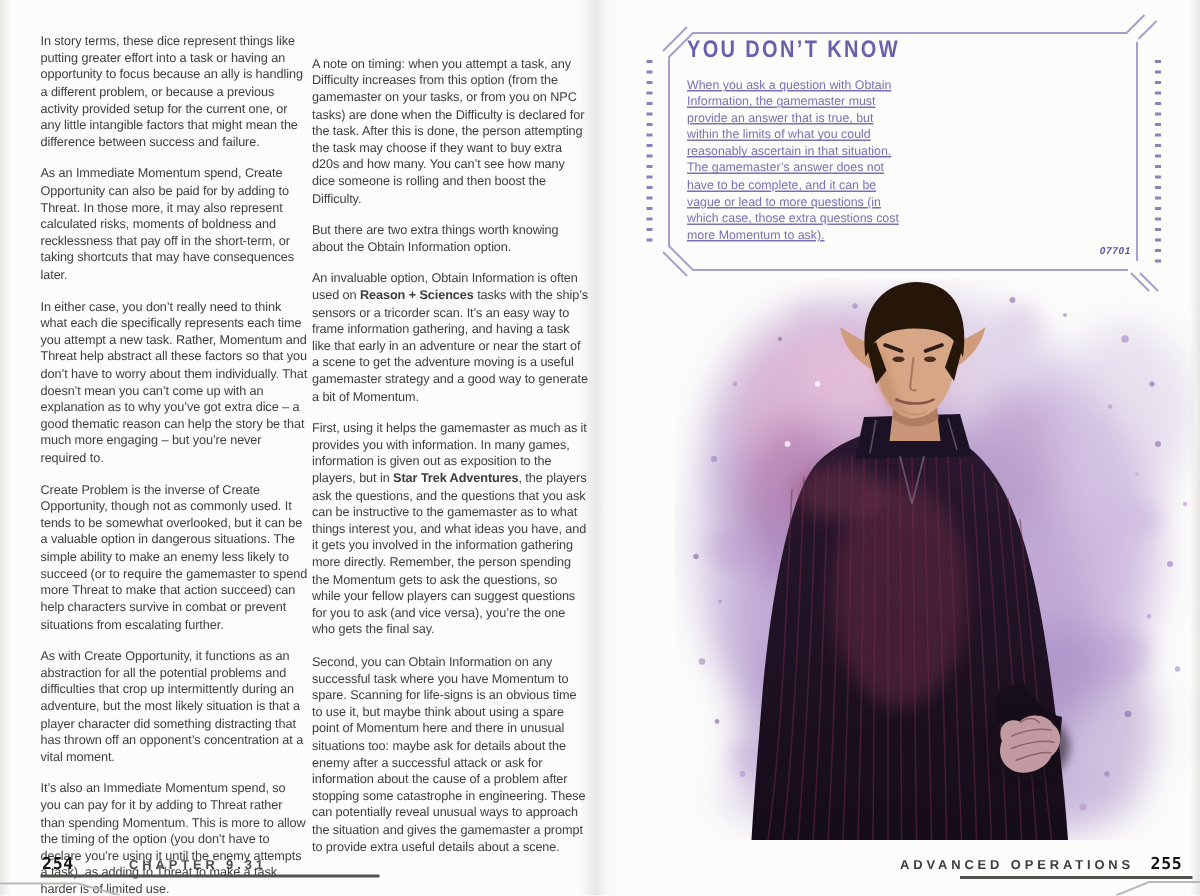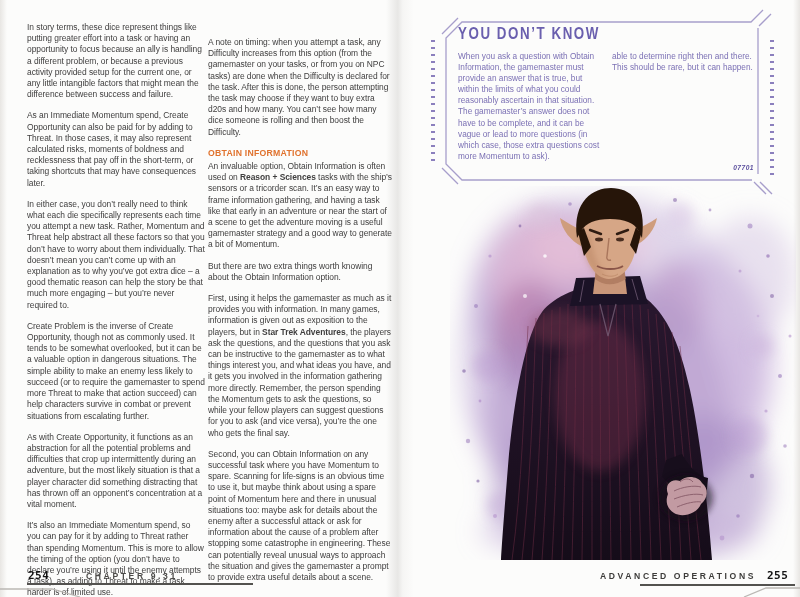--- a/index.html
+++ b/index.html
@@ -23,21 +23,21 @@
            margin:0 0 2px 0;}
   #lcol1{left:27px;top:22px;width:179px;}
   #lcol2{left:208px;top:22px;width:184px;margin-top:15px;}
 
   
   .sb-frame{position:absolute;left:426px;top:6px;width:356px;height:200px;}
   .sb-title{position:absolute;left:458px;top:25px;font-size:14.5px;font-weight:bold;
             letter-spacing:1.7px;color:#6a5fae;transform:scaleY(1.1) scaleX(.92);
             transform-origin:left top;white-space:nowrap;}
   .sb-col{position:absolute;font-size:8.25px;line-height:11.1px;color:#7b70b4;}
-  .sb-col .pp{margin:0 0 10px 0;}
+  .sb-col .pp{margin:0 0 10px 0;text-decoration:underline;}
   #sbcol1{left:458px;top:51px;width:144px;}
   #sbcol2{left:612px;top:51px;width:143px;}
   .sb-code{position:absolute;left:696px;top:164px;width:58px;text-align:right;
            font-size:6.6px;font-weight:bold;font-style:italic;color:#5b4f9e;
            letter-spacing:.5px;}
 
   
   .portrait{position:absolute;left:450px;top:186px;width:346px;height:374px;}
 
   
@@ -60,31 +60,30 @@
 <body>
 
 <div class="spread">
 
   <div class="gutter"></div>
   <div class="edge-l"></div>
   <div class="edge-r"></div>
 
   <div class="col" id="lcol1">
       <p class="pp">In story terms, these dice represent things like putting greater effort into a task or having an opportunity to focus because an ally is handling a different problem, or because a previous activity provided setup for the current one, or any little intangible factors that might mean the difference between success and failure.</p>
-      <p class="pp">As an Immediate Momentum spend, Create Opportunity can also be paid for by adding to Threat. In those cases, it may also represent calculated risks, moments of boldness and recklessness that pay off in the short-term, or taking shortcuts that may have consequences later.</p>
+      <p class="pp">As an Immediate Momentum spend, Create Opportunity can also be paid for by adding to Threat. In those more, it may also represent calculated risks, moments of boldness and recklessness that pay off in the short-term, or taking shortcuts that may have consequences later.</p>
       <p class="pp">In either case, you don’t really need to think what each die specifically represents each time you attempt a new task. Rather, Momentum and Threat help abstract all these factors so that you don’t have to worry about them individually. That doesn’t mean you can’t come up with an explanation as to why you’ve got extra dice – a good thematic reason can help the story be that much more engaging – but you’re never required to.</p>
       <p class="pp">Create Problem is the inverse of Create Opportunity, though not as commonly used. It tends to be somewhat overlooked, but it can be a valuable option in dangerous situations. The simple ability to make an enemy less likely to succeed (or to require the gamemaster to spend more Threat to make that action succeed) can help characters survive in combat or prevent situations from escalating further.</p>
       <p class="pp">As with Create Opportunity, it functions as an abstraction for all the potential problems and difficulties that crop up intermittently during an adventure, but the most likely situation is that a player character did something distracting that has thrown off an opponent’s concentration at a vital moment.</p>
       <p class="pp">It’s also an Immediate Momentum spend, so you can pay for it by adding to Threat rather than spending Momentum. This is more to allow the timing of the option (you don’t have to declare you’re using it until the enemy attempts a task), as adding to Threat to make a task harder is of limited use.</p>
     </div>
   <div class="col" id="lcol2">
       <p class="pp">A note on timing: when you attempt a task, any Difficulty increases from this option (from the gamemaster on your tasks, or from you on NPC tasks) are done when the Difficulty is declared for the task. After this is done, the person attempting the task may choose if they want to buy extra d20s and how many. You can’t see how many dice someone is rolling and then boost the Difficulty.</p>
-      <div class="hd">OBTAIN INFORMATION</div>
+      <p class="pp">But there are two extra things worth knowing about the Obtain Information option.</p>
       <p class="pp">An invaluable option, Obtain Information is often used on <b>Reason + Sciences</b> tasks with the ship’s sensors or a tricorder scan. It’s an easy way to frame information gathering, and having a task like that early in an adventure or near the start of a scene to get the adventure moving is a useful gamemaster strategy and a good way to generate a bit of Momentum.</p>
-      <p class="pp">But there are two extra things worth knowing about the Obtain Information option.</p>
       <p class="pp">First, using it helps the gamemaster as much as it provides you with information. In many games, information is given out as exposition to the players, but in <b>Star Trek Adventures</b>, the players ask the questions, and the questions that you ask can be instructive to the gamemaster as to what things interest you, and what ideas you have, and it gets you involved in the information gathering more directly. Remember, the person spending the Momentum gets to ask the questions, so while your fellow players can suggest questions for you to ask (and vice versa), you’re the one who gets the final say.</p>
       <p class="pp">Second, you can Obtain Information on any successful task where you have Momentum to spare. Scanning for life-signs is an obvious time to use it, but maybe think about using a spare point of Momentum here and there in unusual situations too: maybe ask for details about the enemy after a successful attack or ask for information about the cause of a problem after stopping some catastrophe in engineering. These can potentially reveal unusual ways to approach the situation and gives the gamemaster a prompt to provide extra useful details about a scene.</p>
     </div>
 
   <svg class="sb-frame" viewBox="0 0 356 200">
     <g stroke="#a79ecb" stroke-width="1.3" fill="none">
       <path d="M337,4 L325,16 L36,16 L20,32 L20,158 L36,174 L326,174"></path>
       <path d="M332,22 L332,168"></path>
       <path d="M345,8 L333,20"></path>
       <path d="M32,12 L16,28"></path>
@@ -132,21 +131,20 @@
       <rect x="344" y="160" width="4" height="2"></rect>
         <rect x="344" y="167" width="4" height="2"></rect>
     </g>
   </svg>
 
   <div class="sb-title">YOU DON’T KNOW</div>
   <div class="sb-col" id="sbcol1">
       <p class="pp">When you ask a question with Obtain Information, the gamemaster must provide an answer that is true, but within the limits of what you could reasonably ascertain in that situation. The gamemaster’s answer does not have to be complete, and it can be vague or lead to more questions (in which case, those extra questions cost more Momentum to ask).</p>
     </div>
   <div class="sb-col" id="sbcol2">
-      <p class="pp">able to determine right then and there. This should be rare, but it can happen.</p>
     </div>
   <div class="sb-code">07701</div>
 
   <svg class="portrait" viewBox="0 0 346 374">
     <defs>
       <filter id="blur12" x="-40%" y="-40%" width="180%" height="180%">
           <feGaussianBlur stdDeviation="12"></feGaussianBlur>
         </filter>
       <filter id="blur6" x="-60%" y="-60%" width="220%" height="220%">
           <feGaussianBlur stdDeviation="6"></feGaussianBlur>

